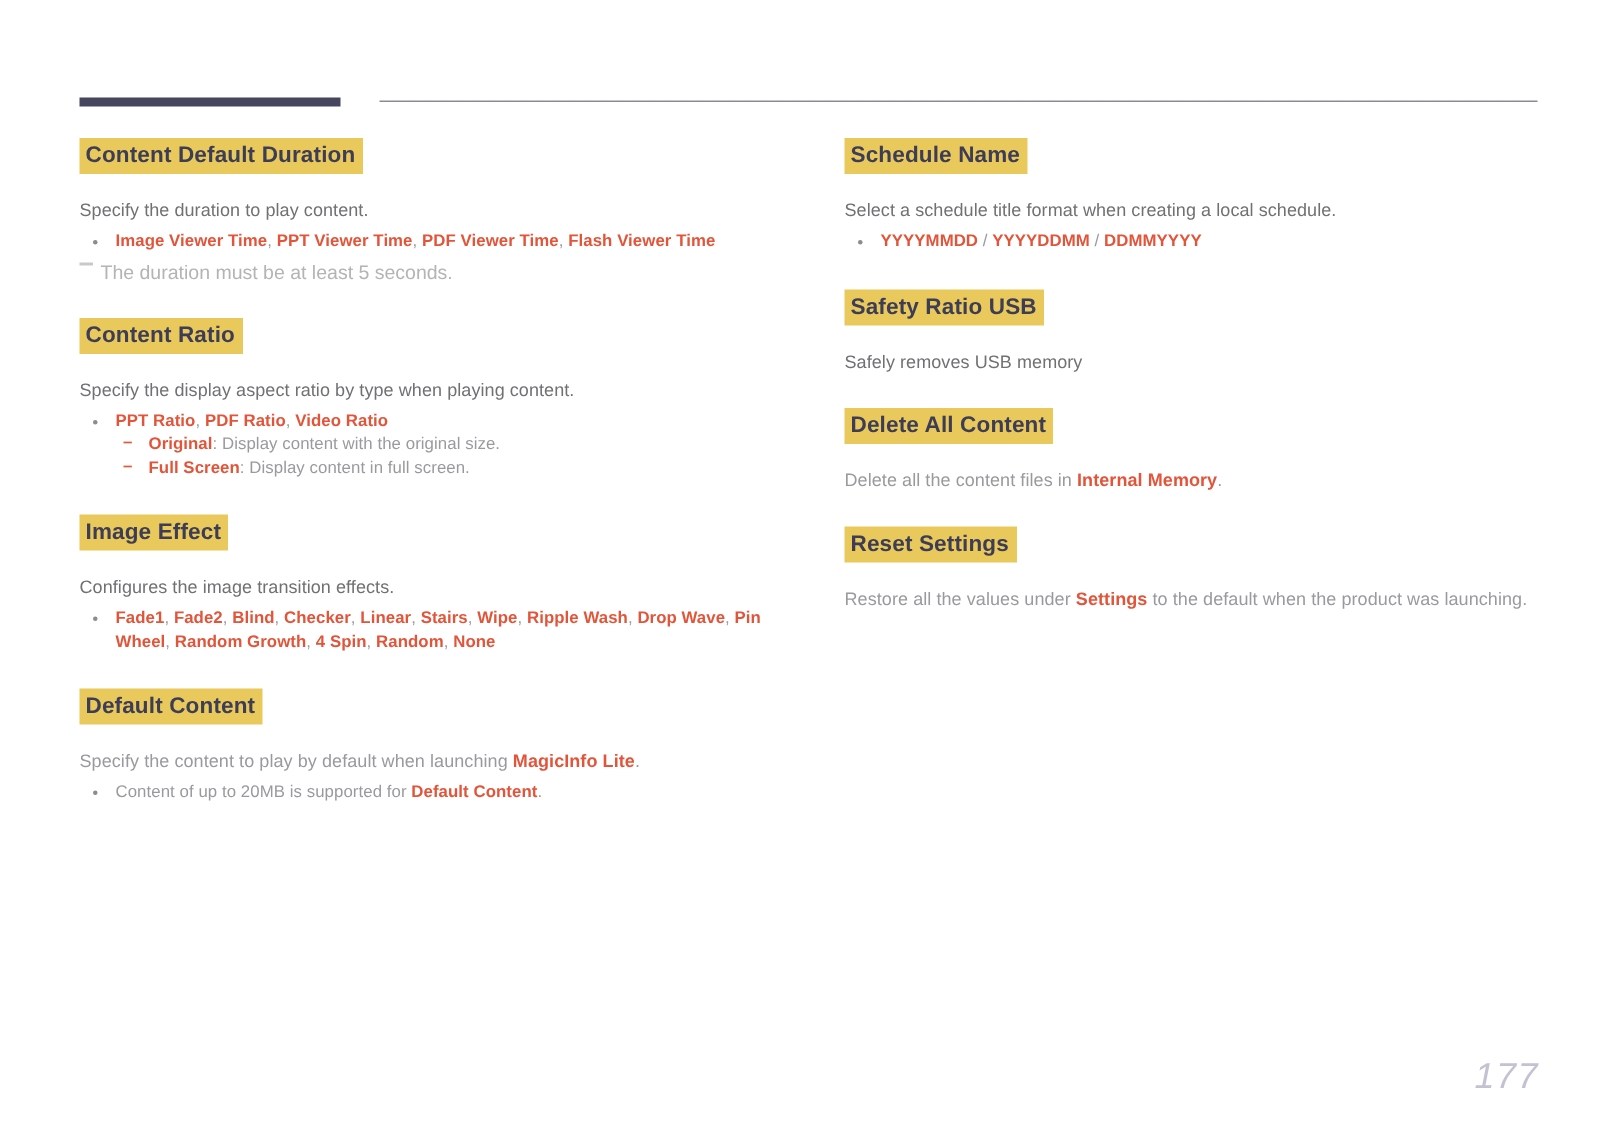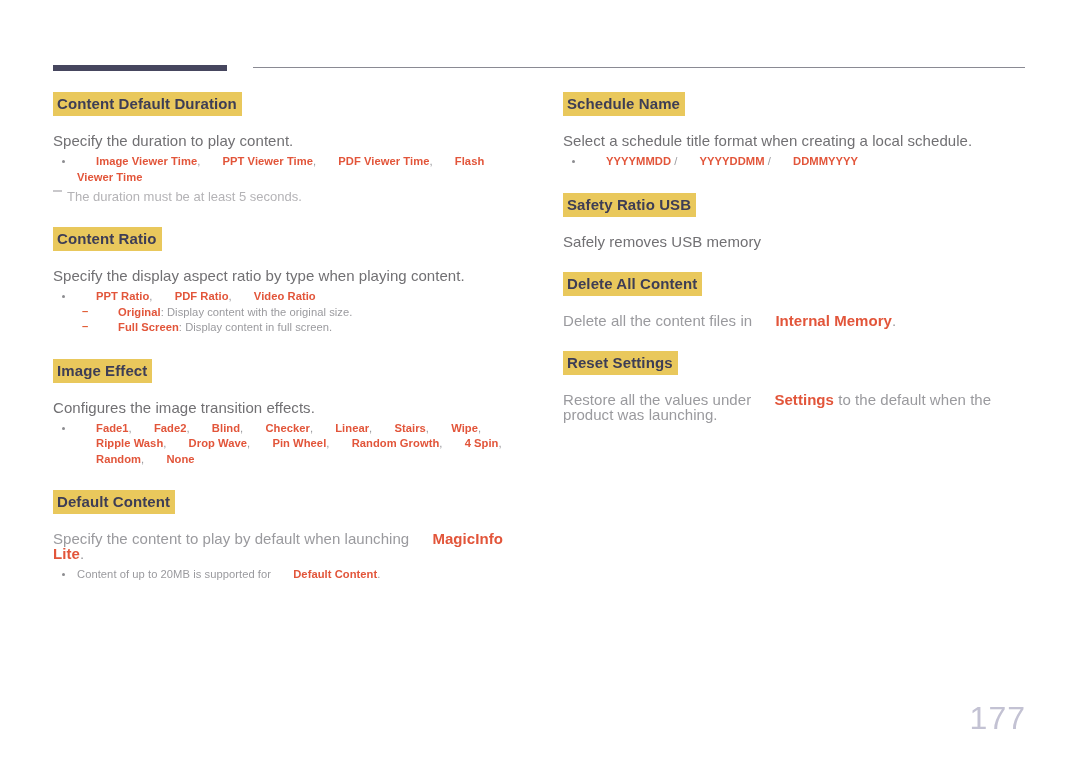--- a/index.html
+++ b/index.html
@@ -71,21 +71,21 @@
   }
   h2.heading .hl {
     background: #e9c85c;
     padding: 2px 5px 3px 4px;
     display: inline-block;
     letter-spacing: 0.1px;
   }
 
   p.desc {
     margin: 0;
-    font-size: 15px;
+    font-size: 12px;
     line-height: 15px;
     color: #717073;
     letter-spacing: 0.05px;
   }
 
   ul.bullets {
     list-style: none;
     margin: 0;
     padding: 0;
   }
@@ -137,39 +137,40 @@
   }
   .note > .ndash {
     position: absolute;
     left: 0;
     top: 0;
     width: 9px;
     height: 2px;
     background: #c9c8cb;
   }
 
-  .kw   { color: #e2553a; font-weight: bold; margin-left: 19px; }
+  .kw   { color: #e2553a; font-weight: bold; }
   .sep  { color: #9a9a9e; font-weight: normal; }
 
   
   .sp-h   { height: 17px; }   
   .sp-d   { height: 6px; }    
   .sp-s   { height: 23px; }
   .sp-n   { height: 5px; }
 
   
   .page-number {
     position: absolute;
     right: 54px;
     top: 703px;
-    font-size: 32px;
+    font-size: 24px;
     line-height: 30px;
     font-weight: normal;
     color: #c3c2d3;
     letter-spacing: 1px;
+    font-style: italic;
   }
 </style>
 </head>
 <body>
 
 <div class="page">
 
   <div class="header-rule">
     <div class="bar-dark"></div>
     <div class="bar-thin"></div>

